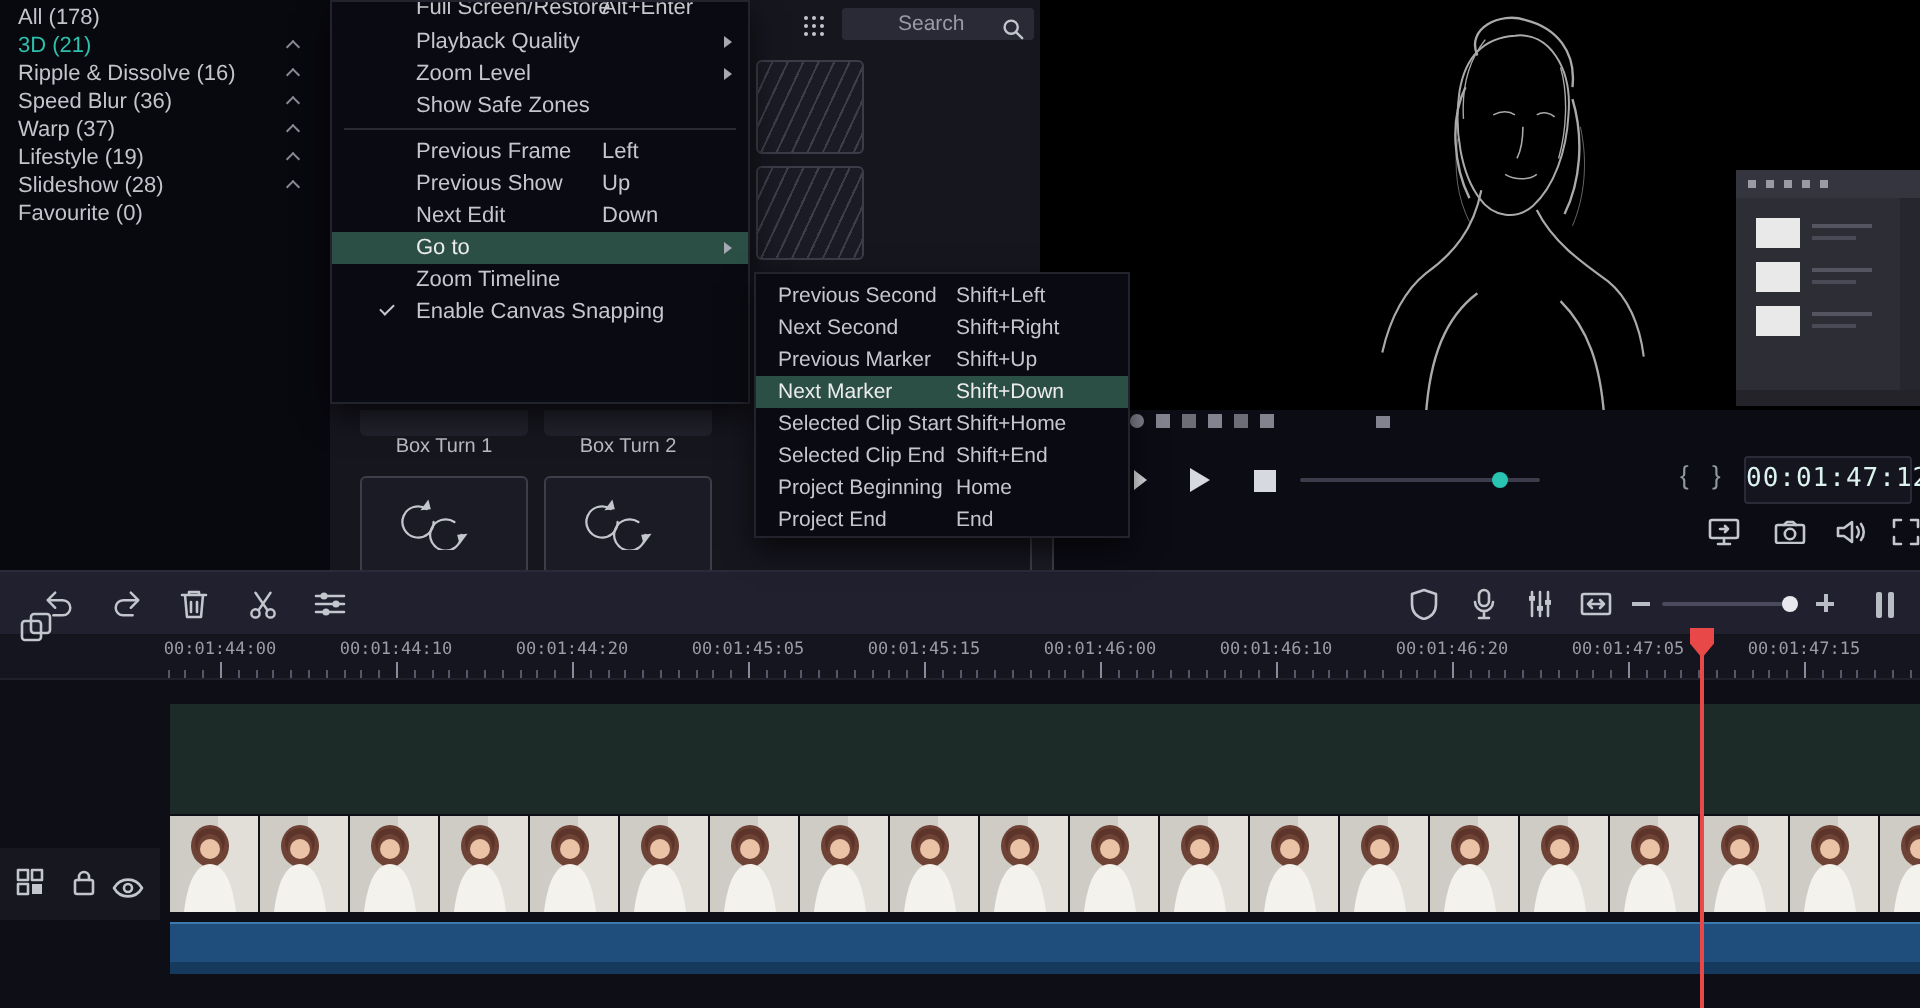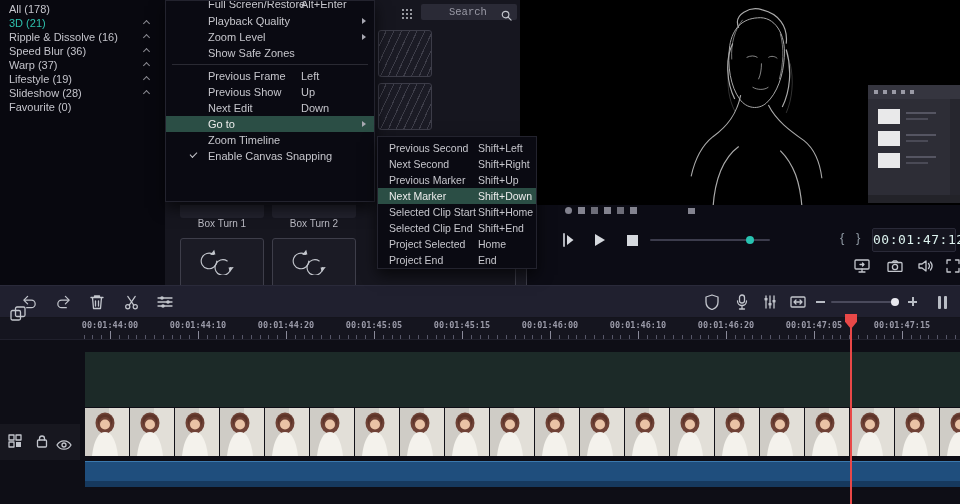--- a/index.html
+++ b/index.html
@@ -9,21 +9,21 @@
 
   
   .sidebar { position:absolute; left:0; top:0; width:165px; height:285px; background:#08080f; z-index:5; }
   .cat { position:relative; height:14px; line-height:14px; padding-left:9px; font-size:11px; color:#c4c4cb; cursor:default; }
   .cat.sel { color:#2ec0ad; }
   .chev { position:absolute; right:16px; top:5px; width:5px; height:5px; border-right:1.4px solid #8a8a92; border-bottom:1.4px solid #8a8a92; transform:rotate(-135deg); }
 
   
   .panel { position:absolute; left:165px; top:0; width:355px; height:285px; background:#16161f; z-index:4; }
   .grid-icon { position:absolute; left:236px; top:6px; }
-  .search-box { position:absolute; left:256px; top:4px; width:96px; height:16px; background:#2a2a36; border:none; border-radius:2px; color:#cfcfd6; font-size:10.5px; padding-left:28px; outline:none; font-family:Liberation Mono, monospace; }
+  .search-box { position:absolute; left:256px; top:4px; width:96px; height:16px; background:#2a2a36; border:none; border-radius:2px; color:#cfcfd6; font-size:10.5px; padding-left:28px; outline:none; font-family:Liberation Sans, sans-serif; }
   .search-box::placeholder { color:#9a9aa6; }
   .mag-icon { position:absolute; left:336px; top:7px; }
   .tcell-sliver { position:absolute; left:213px; width:54px; height:47px; border:1px solid #3c3c48; border-radius:3px; background:
      repeating-linear-gradient(115deg, rgba(150,150,165,0) 0 6px, rgba(150,150,165,.28) 6px 7px), #1b1b25; }
   .tcell-bottom { position:absolute; top:205px; width:84px; height:13px; background:#22222d; border-radius:0 0 3px 3px; }
   .tlabel { position:absolute; top:218px; width:84px; text-align:center; font-size:10px; color:#b9b9c2; }
   .tcell { position:absolute; top:238px; width:84px; height:50px; border:1px solid #3e3e4a; border-radius:3px; background:#1b1b25; display:flex; align-items:center; justify-content:center; }
   .tcell-edge { position:absolute; left:350px; top:238px; width:12px; height:50px; border:1px solid #3e3e4a; border-radius:3px 0 0 3px; background:#1b1b25; }
 
   
@@ -63,21 +63,21 @@
   .zoom-plus { position:absolute; left:908px; top:11px; width:9px; height:9px; cursor:pointer; }
   .zoom-plus:before { content:""; position:absolute; left:0; top:4px; width:9px; height:2px; background:#b8bcc4; }
   .zoom-plus:after { content:""; position:absolute; left:4px; top:0; width:2px; height:9px; background:#b8bcc4; }
   .panel-bars { position:absolute; left:938px; top:10px; width:10px; height:13px; cursor:pointer; }
   .panel-bars:before, .panel-bars:after { content:""; position:absolute; top:0; width:3px; height:13px; background:#b8bcc4; border-radius:1px; }
   .panel-bars:before { left:0; } .panel-bars:after { left:6px; }
 
   
   .ruler { position:absolute; left:0; top:318px; width:960px; height:22px; background:#15151f; border-bottom:1px solid #20202c; z-index:6; }
   .ruler-content { position:absolute; left:80px; top:0; width:880px; height:22px; overflow:hidden; }
-  .rlabel { position:absolute; top:2px; width:58px; text-align:center; font-size:8.5px; color:#9a9aa8; font-family:"DejaVu Sans Mono", monospace;font-weight:bold; }
+  .rlabel { position:absolute; top:2px; width:58px; text-align:center; font-size:8.5px; color:#9a9aa8; font-family:"DejaVu Sans Mono", monospace; }
   .tick { position:absolute; bottom:1px; width:1px; height:4px; background:#565668; }
   .tick.major { height:8px; background:#8a8a9a; }
   .corner-icon { position:absolute; left:10px; top:306px; z-index:7; cursor:pointer; }
 
   
   .tracks { position:absolute; left:0; top:340px; width:960px; height:164px; background:#0e0e16; }
   .track-band { position:absolute; left:85px; top:12px; width:875px; height:55px; background:#1c2a28; }
   .striprow { position:absolute; left:85px; top:68px; width:875px; height:48px; background:#1a1a24; display:flex; overflow:hidden; cursor:pointer; }
   .thumb { flex:0 0 44px; height:48px; border-right:1px solid #111118; }
   .bluebar { position:absolute; left:85px; top:121px; width:875px; height:26px; background:#1f4e7d; border-top:1px solid #3b79ae; cursor:pointer; }
@@ -92,21 +92,21 @@
   
   .menu { position:absolute; left:165px; top:0; width:210px; height:202px; background:#0a0a12; border:1px solid #23232e; box-shadow:0 6px 14px rgba(0,0,0,.65); z-index:50; padding-top:0; }
   .mclip { height:12px; overflow:hidden; position:relative; }
   .mclip .mrow { position:absolute; top:-5px; left:0; width:100%; }
   .mrow { position:relative; height:16px; line-height:16px; padding-left:42px; font-size:11px; color:#c6c6cc; cursor:pointer; width:100%; }
   .mrow.hl { background:#2b4e45; color:#ececec; }
   .msc { position:absolute; left:135px; top:0; }
   .marrow { position:absolute; right:8px; top:4.5px; width:0; height:0; border-left:4px solid #a8a8b2; border-top:3.5px solid transparent; border-bottom:3.5px solid transparent; }
   .msep { height:1px; background:#2a2a33; margin:3px 6px; }
   .mchk { position:absolute; left:24px; top:4px; width:7px; height:4px; border-left:1.6px solid #c6c6cc; border-bottom:1.6px solid #c6c6cc; transform:rotate(-45deg); }
-  .submenu { position:absolute; left:377px; top:136px; width:160px; height:133px; background:#0a0a12; border:1px solid #23232e; box-shadow:0 6px 14px rgba(0,0,0,.65); z-index:51; padding-top:3px; }
+  .submenu { position:absolute; left:377px; top:136px; width:188px; height:133px; background:#0a0a12; border:1px solid #23232e; box-shadow:0 6px 14px rgba(0,0,0,.65); z-index:51; padding-top:3px; }
   .srow { position:relative; height:16px; line-height:16px; padding-left:11px; font-size:10.5px; color:#c6c6cc; cursor:pointer; }
   .srow.hl { background:#2b4e45; color:#ececec; }
   .ssc { position:absolute; left:100px; top:0; }
 
   
   .icon svg { stroke:#c3c6cd; fill:none; stroke-width:1.3; stroke-linecap:round; stroke-linejoin:round; }
   .icon svg .f { fill:#c3c6cd; stroke:none; }
   .icon svg .fw { fill:#d6d9de; stroke:none; }
 </style>
 </head>
@@ -594,17 +594,17 @@
     <div class="mrow"><i class="mchk"></i><span>Enable Canvas Snapping</span></div>
   </div>
 
   <div class="submenu">
     <div class="srow"><span>Previous Second</span><span class="ssc">Shift+Left</span></div>
     <div class="srow"><span>Next Second</span><span class="ssc">Shift+Right</span></div>
     <div class="srow"><span>Previous Marker</span><span class="ssc">Shift+Up</span></div>
     <div class="srow hl"><span>Next Marker</span><span class="ssc">Shift+Down</span></div>
     <div class="srow"><span>Selected Clip Start</span><span class="ssc">Shift+Home</span></div>
     <div class="srow"><span>Selected Clip End</span><span class="ssc">Shift+End</span></div>
-    <div class="srow"><span>Project Selected</span><span class="ssc">Home</span></div>
+    <div class="srow"><span>Project Beginning</span><span class="ssc">Home</span></div>
     <div class="srow"><span>Project End</span><span class="ssc">End</span></div>
   </div>
 
 </div>
 
 </body></html>

